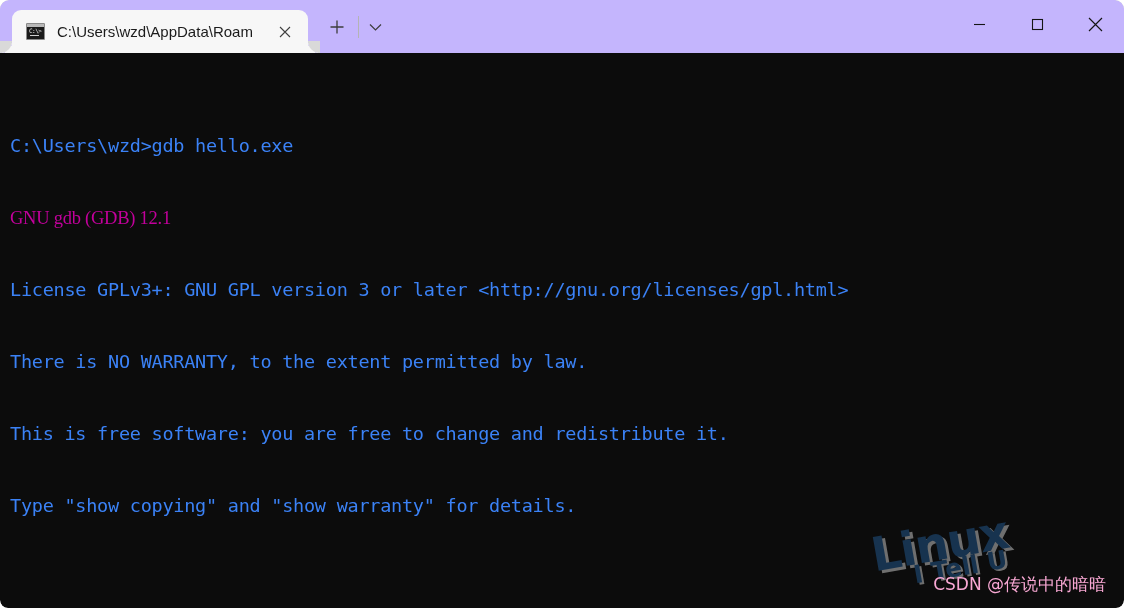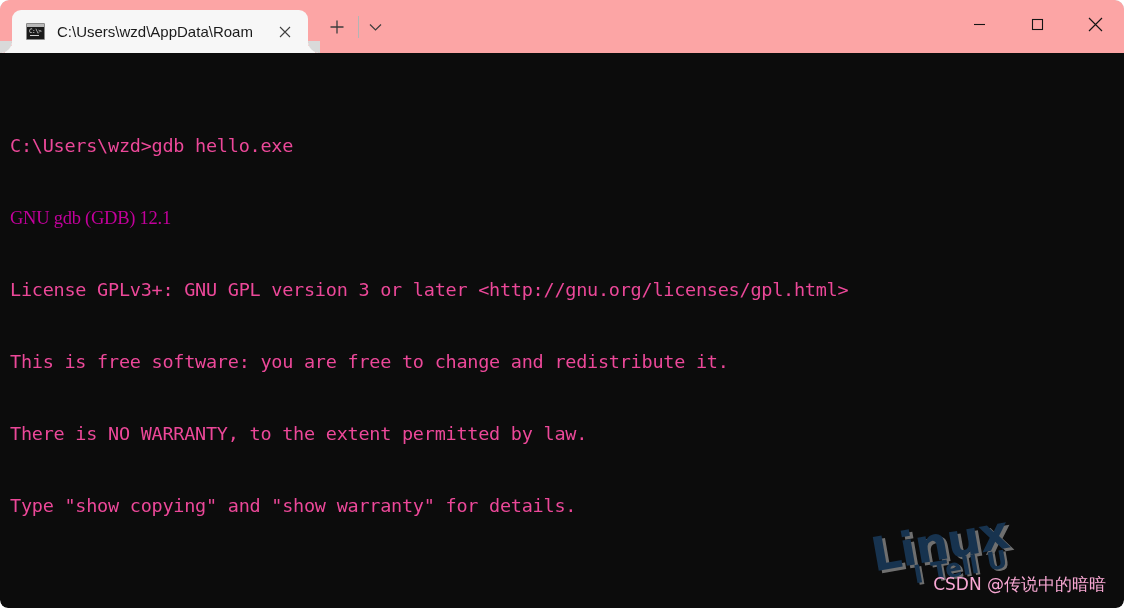--- a/index.html
+++ b/index.html
@@ -23,21 +23,21 @@
     border-radius: 9px 9px 8px 8px;
     overflow: hidden;
   }
 
   
   #titlebar {
     position: absolute;
     left: 0; top: 0;
     width: 1124px;
     height: 53px;
-    background: #fca5a5;
+    background: #c4b5fd;
     border-radius: 9px 9px 0 0;
   }
 
   #tab {
     position: absolute;
     left: 12px;
     top: 10px;
     height: 43px;
     width: 296px;
     background: #f7f7f7;
@@ -184,21 +184,21 @@
     top: 33px;
     font-family: "DejaVu Sans Mono", "Liberation Mono", monospace;
     font-size: 18.5px;
     line-height: 24px;
     color: #cccccc;
     white-space: pre;
     letter-spacing: -0.25px;
     z-index: 3;
   }
   .line { height: 24px; }
-  .c-white   { color: #ec4899; }
+  .c-white   { color: #3b82f6; }
   .c-magenta { color: #c3009c; font-family: Liberation Serif, serif; }
 
   
   #watermark {
     position: absolute;
     left: 866px;
     top: 452px;
     width: 180px;
     height: 90px;
     transform: rotate(-10deg);
@@ -304,22 +304,22 @@
 
     <div id="watermark">
       <div id="wm-linux">Linux</div>
       <div id="wm-tell">I Tell U</div>
     </div>
 
     <div id="console">
       <div class="line"><span class="c-white">C:\Users\wzd&gt;gdb hello.exe</span></div>
       <div class="line"><span class="c-magenta">GNU gdb (GDB) 12.1</span></div>
       <div class="line"><span class="c-white">License GPLv3+: GNU GPL version 3 or later &lt;http://gnu.org/licenses/gpl.html&gt;</span></div>
+      <div class="line"><span class="c-white">There is NO WARRANTY, to the extent permitted by law.</span></div>
       <div class="line"><span class="c-white">This is free software: you are free to change and redistribute it.</span></div>
-      <div class="line"><span class="c-white">There is NO WARRANTY, to the extent permitted by law.</span></div>
       <div class="line"><span class="c-white">Type "show copying" and "show warranty" for details.</span></div>
       
       
       
       
       
       
       
       
       

